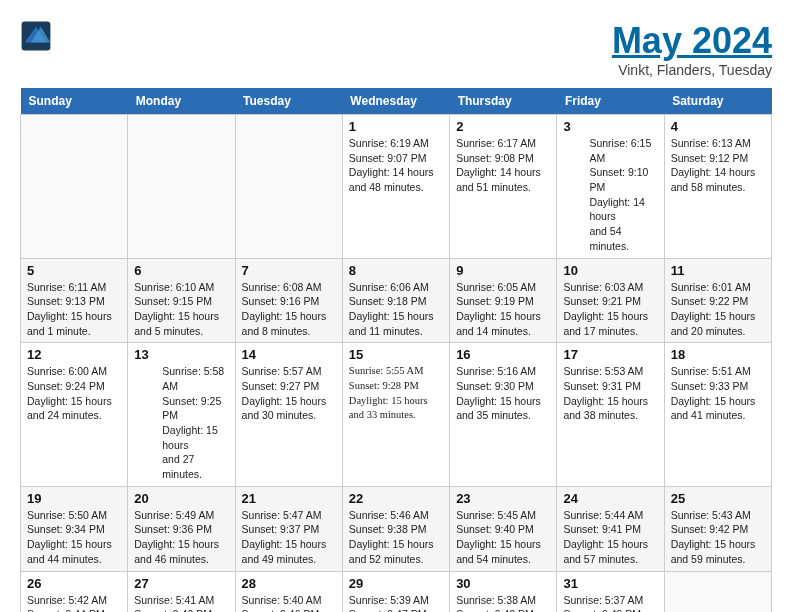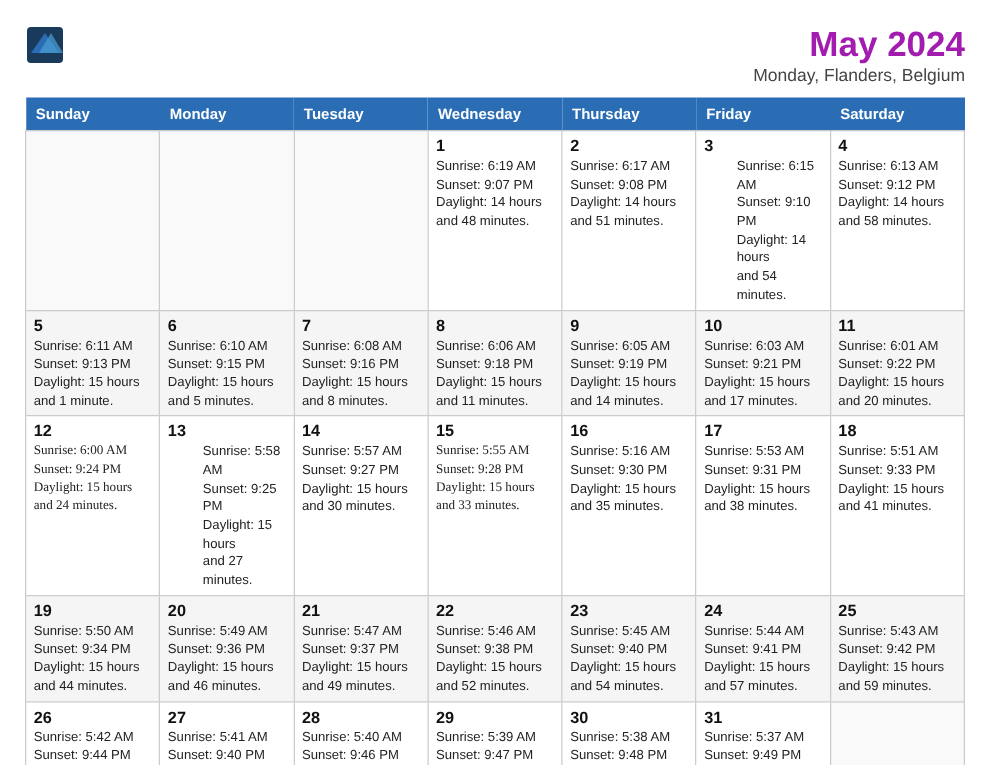--- a/index.html
+++ b/index.html
@@ -31,23 +31,24 @@
     }
     .logo-icon {
       width: 32px;
       height: 32px;
       margin-right: 4px;
     }
     .title-block {
       text-align: right;
     }
     .month-title {
-      font-size: 28px;
+      font-size: 36px;
       font-weight: bold;
-      color: #a21caf;
+      color: #0369a1;
+      text-decoration: underline;
     }
     .subtitle {
       font-size: 14px;
       color: #444;
     }
     table {
       width: 100%;
       border-collapse: collapse;
       font-size: 11px;
     }
@@ -91,21 +92,21 @@
 <div class="header">
   <div class="logo">
     <svg class="logo-icon" viewBox="0 0 40 40">
       <rect x="2" y="2" width="36" height="36" rx="4" fill="#1a3a5c"></rect>
       <polygon points="20,8 34,28 6,28" fill="#2a6db5"></polygon>
       <polygon points="26,8 38,28 14,28" fill="#4a9fd5" opacity="0.7"></polygon>
     </svg>
   </div>
   <div class="title-block">
     <div class="month-title">May 2024</div>
-    <div class="subtitle">Monday, Flanders, Belgium</div>
+    <div class="subtitle">Vinkt, Flanders, Tuesday</div>
   </div>
 </div>
 
 <table>
   <thead>
     <tr id="header-row">
         <th>Sunday</th>
         <th>Monday</th>
         <th>Tuesday</th>
         <th>Wednesday</th>
@@ -195,21 +196,21 @@
           <div class="day-num">11</div>
           <div class="day-info" style="white-space: pre-line;">Sunrise: 6:01 AM
 Sunset: 9:22 PM
 Daylight: 15 hours
 and 20 minutes.</div>
         </td>
       </tr>
       <tr>
         <td>
           <div class="day-num">12</div>
-          <div class="day-info" style="white-space: pre-line; font-family: Liberation Serif, serif;">Sunrise: 6:00 AM
+          <div class="day-info" style="white-space: pre-line;">Sunrise: 6:00 AM
 Sunset: 9:24 PM
 Daylight: 15 hours
 and 24 minutes.</div>
         </td>
         <td>
           <div class="day-num">13</div>
           <div class="day-info" style="white-space: pre-line; margin-left: 28px;">Sunrise: 5:58 AM
 Sunset: 9:25 PM
 Daylight: 15 hours
 and 27 minutes.</div>

